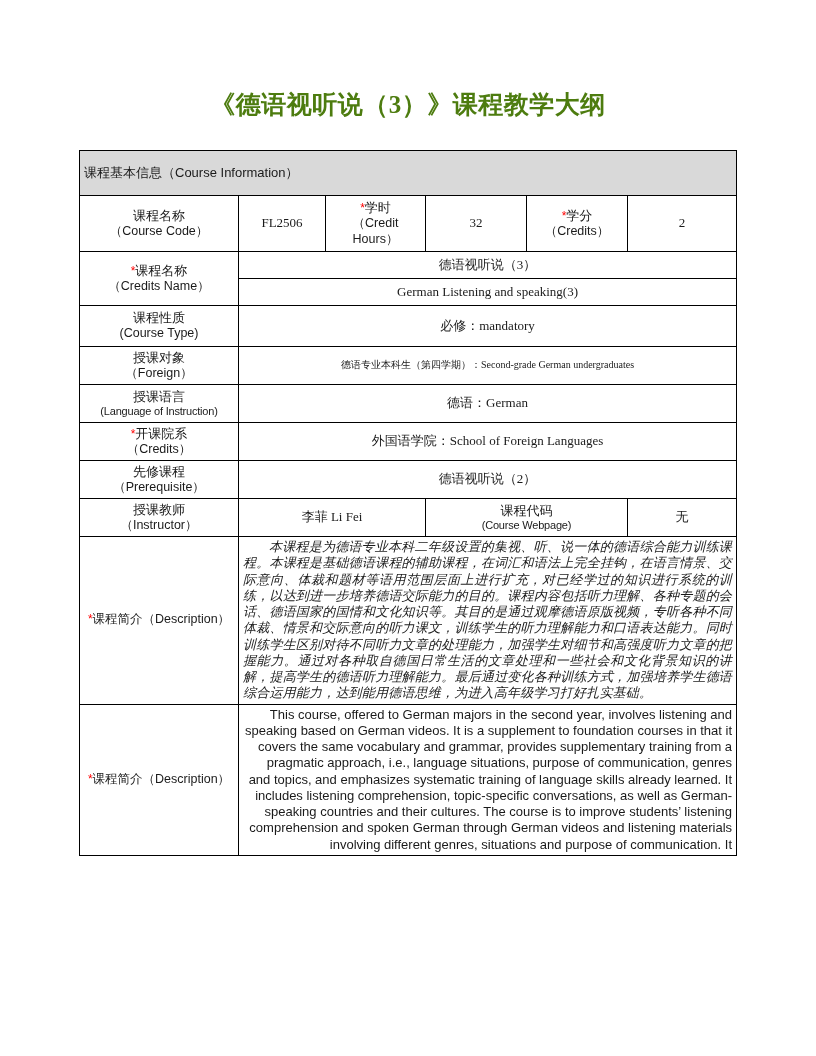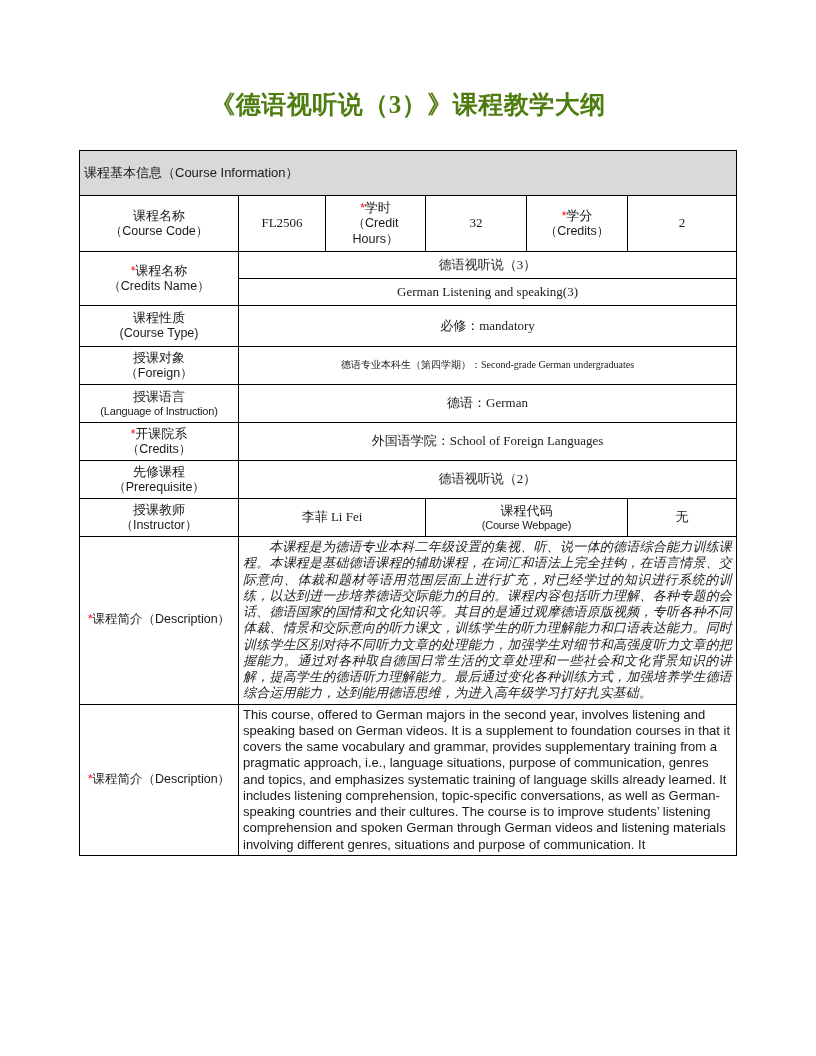--- a/index.html
+++ b/index.html
@@ -103,21 +103,21 @@
     text-align: justify;
     text-indent: 2em;
     padding: 5px 7px 5px 8px;
     color: #111;
     letter-spacing: 0.2px;
   }
   .desc-en {
     font-family: "Liberation Sans", sans-serif;
     font-size: 12.4px;
     line-height: 1.52;
-    text-align: left;
+    text-align: right;
     padding: 4px 7px 4px 8px;
     color: #111;
   }
   .r-h1 { height: 56px; }
   .r-h2 { height: 27px; }
   .r-h3 { height: 41px; }
   .r-h4 { height: 38px; }
 </style>
 </head>
 <body>

